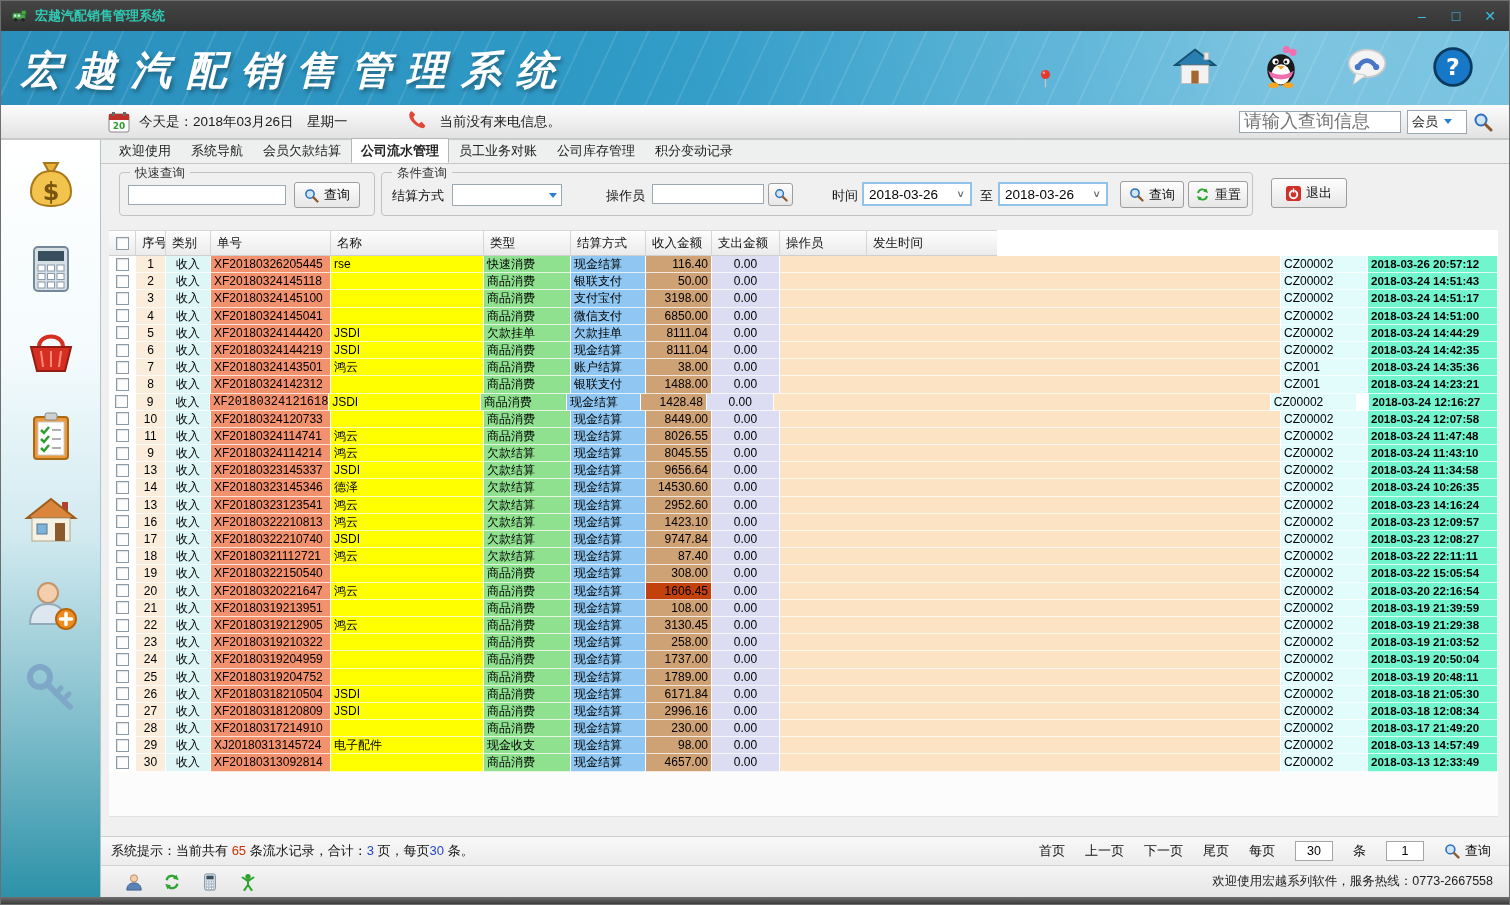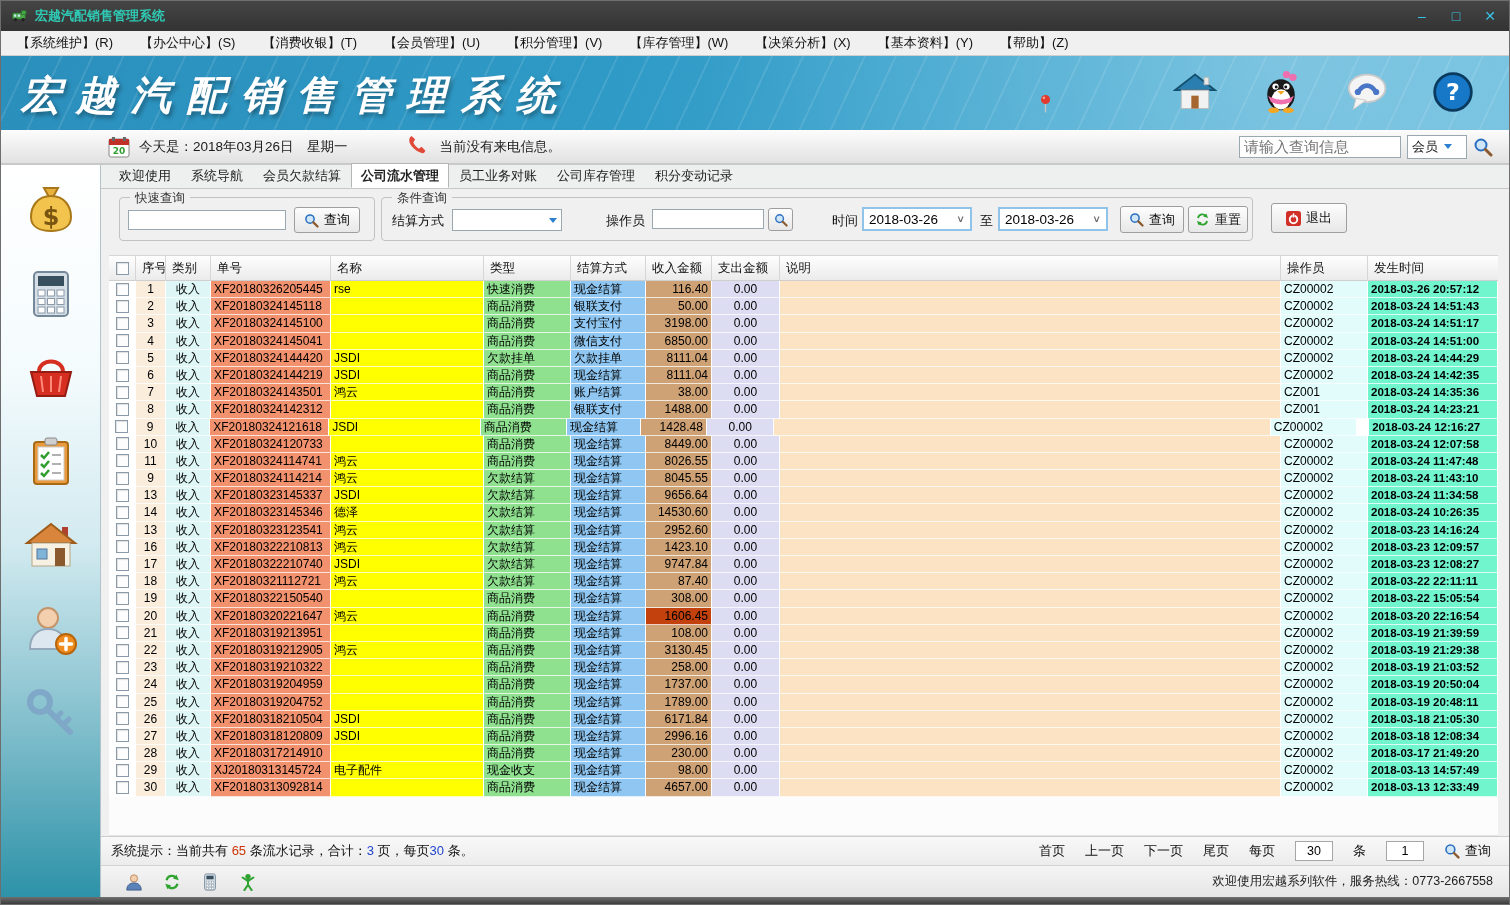--- a/index.html
+++ b/index.html
@@ -32,21 +32,21 @@
   .banner-icons .bicon{width:44px;height:44px;cursor:pointer;}
   .pushpin{position:absolute;left:1038px;top:36px;z-index:2;}
 
   
   .infobar{height:35px;background:linear-gradient(#fcfcfc,#e2e2e2);border-bottom:2px solid #c9c9c9;
     display:flex;align-items:center;padding:0 16px 0 106px;font-size:13.5px;color:#1a1a1a;flex:0 0 auto;box-sizing:border-box;}
   .infobar .today{margin-left:8px;white-space:nowrap;}
   .infobar .phone-wrap{margin-left:58px;}
   .infobar .callmsg{margin-left:12px;white-space:nowrap;}
   .infobar .right{margin-left:auto;display:flex;align-items:center;gap:6px;}
-  .search-input{width:152px;height:20px;border:1px solid #9aa8b2;background:#fff;font-size:15px;
+  .search-input{width:152px;height:20px;border:1px solid #9aa8b2;background:#fff;font-size:18px;
     padding:0 4px;color:#8b5cf6;}
   .cat-select{height:22px;min-width:50px;border:1px solid #9aa8b2;background:#fff;display:flex;
     align-items:center;font-size:13px;padding:0 4px;gap:6px;cursor:pointer;}
   .arrow-down-blue{width:0;height:0;border-left:4px solid transparent;border-right:4px solid transparent;
     border-top:5px solid #2a7fd0;}
 
   
   .content-row{flex:1;display:flex;min-height:0;}
   .sidebar{width:100px;flex:0 0 auto;border-right:1px solid #b0c4ca;box-sizing:border-box;
     background:linear-gradient(180deg,#ffffff 0%,#f4fbfd 28%,#d2eaf0 52%,#7dbcca 78%,#2d92a8 100%);
@@ -133,31 +133,20 @@
         <circle cx="16" cy="17" r="2.2" fill="#222"></circle>
       </svg>
     <span class="title">宏越汽配销售管理系统</span>
     <div class="win-controls">
       <span class="win-btn">–</span>
       <span class="win-btn">□</span>
       <span class="win-btn">✕</span>
     </div>
   </div>
 
-  <div class="menubar">
-    <span class="menu-item">【系统维护】(R)</span>
-    <span class="menu-item">【办公中心】(S)</span>
-    <span class="menu-item">【消费收银】(T)</span>
-    <span class="menu-item">【会员管理】(U)</span>
-    <span class="menu-item">【积分管理】(V)</span>
-    <span class="menu-item">【库存管理】(W)</span>
-    <span class="menu-item">【决策分析】(X)</span>
-    <span class="menu-item">【基本资料】(Y)</span>
-    <span class="menu-item">【帮助】(Z)</span>
-  </div>
 
   <div class="banner">
     <div class="logo-text">宏越汽配销售管理系统</div>
     <span class="pushpin">
       <svg width="13" height="24" viewBox="0 0 20 30">
           <circle cx="10" cy="8" r="7" fill="#e23a2e"></circle>
           <circle cx="7.5" cy="5.5" r="2" fill="#ff9a90"></circle>
           <rect x="9" y="15" width="2" height="13" fill="#c8c8c8"></rect>
         </svg>
     </span>
@@ -380,21 +369,20 @@
               <span class="checkbox"></span>
             </div>
           <div class="th w-idx">序号</div>
           <div class="th w-cat">类别</div>
           <div class="th w-no">单号</div>
           <div class="th w-name">名称</div>
           <div class="th w-type">类型</div>
           <div class="th w-settle">结算方式</div>
           <div class="th w-income">收入金额</div>
           <div class="th w-expense">支出金额</div>
-          <div class="th w-desc">说明</div>
           <div class="th w-op">操作员</div>
           <div class="th w-time" style="border-right:none;">发生时间</div>
         </div>
         <div id="table-body">
             <div class="row">
               <div class="cell cell-cb w-cb">
                 <span class="checkbox"></span>
               </div>
               <div class="cell w-idx" style="background: rgb(250, 237, 220); text-align: center;">1</div>
               <div class="cell w-cat" style="background: rgb(223, 246, 246); text-align: center;">收入</div>
@@ -519,21 +507,21 @@
               <div class="cell w-desc" style="background: rgb(251, 227, 196); text-align: left;"></div>
               <div class="cell w-op" style="background: rgb(226, 251, 251); text-align: left;">CZ001</div>
               <div class="cell w-time cell-time" style="background: rgb(112, 245, 204); text-align: left;">2018-03-24 14:23:21</div>
             </div>
             <div class="row">
               <div class="cell cell-cb w-cb">
                 <span class="checkbox"></span>
               </div>
               <div class="cell w-idx" style="background: rgb(250, 237, 220); text-align: center;">9</div>
               <div class="cell w-cat" style="background: rgb(223, 246, 246); text-align: center;">收入</div>
-              <div class="cell w-no" style="background: rgb(242, 145, 109); text-align: left;">XF20180324121618</div>
+              <div class="cell w-no" style="background: rgb(242, 145, 109); text-align: left; font-family: Liberation Mono, monospace;">XF20180324121618</div>
               <div class="cell w-name" style="background: rgb(255, 255, 0); text-align: left;">JSDI</div>
               <div class="cell w-type" style="background: rgb(143, 224, 143); text-align: left;">商品消费</div>
               <div class="cell w-settle" style="background: rgb(143, 199, 242); text-align: left;">现金结算</div>
               <div class="cell w-income" style="background: rgb(207, 162, 118); text-align: right;">1428.48</div>
               <div class="cell w-expense" style="background: rgb(220, 220, 242); text-align: center;">0.00</div>
               <div class="cell w-desc" style="background: rgb(251, 227, 196); text-align: left;"></div>
               <div class="cell w-op" style="background: rgb(226, 251, 251); text-align: left;">CZ00002</div>
               <div class="cell w-time cell-time" style="background: rgb(112, 245, 204); text-align: left; margin-left: 12px;">2018-03-24 12:16:27</div>
             </div>
             <div class="row">

